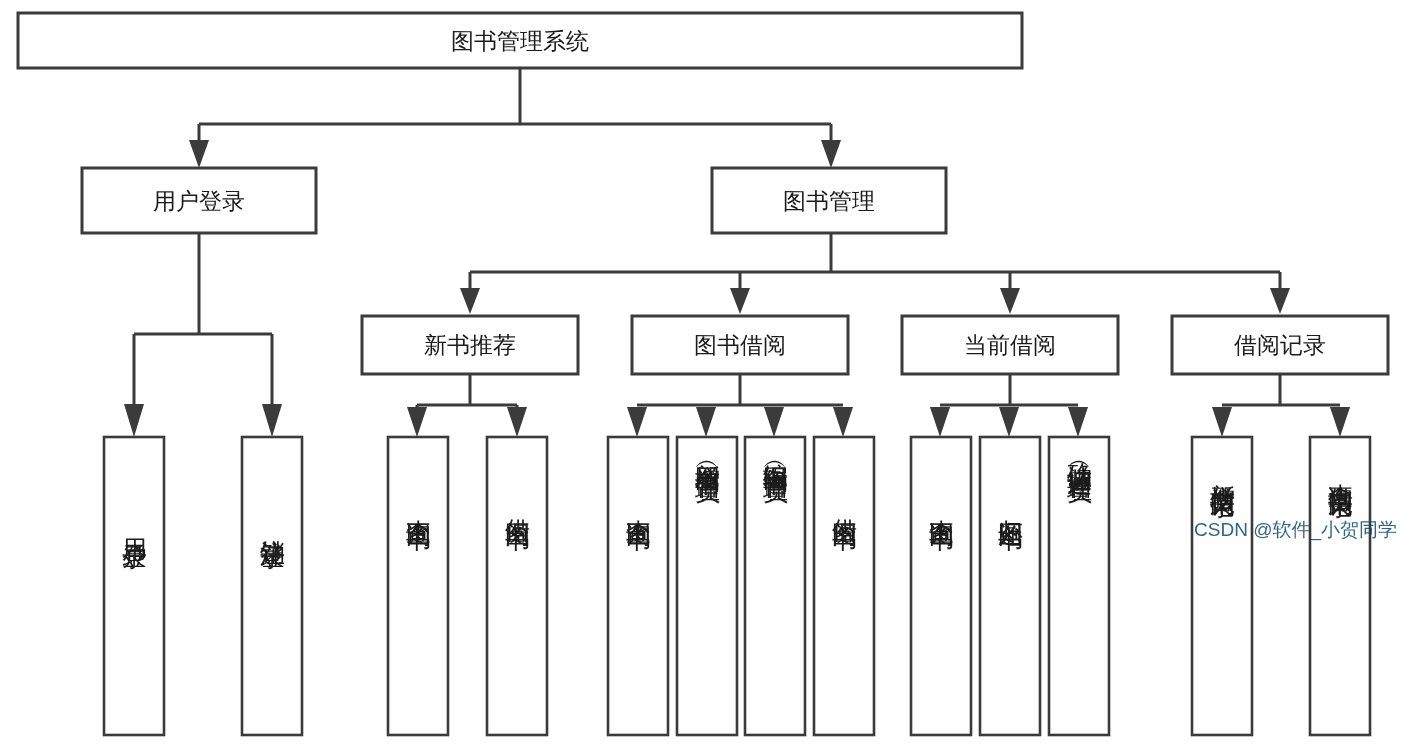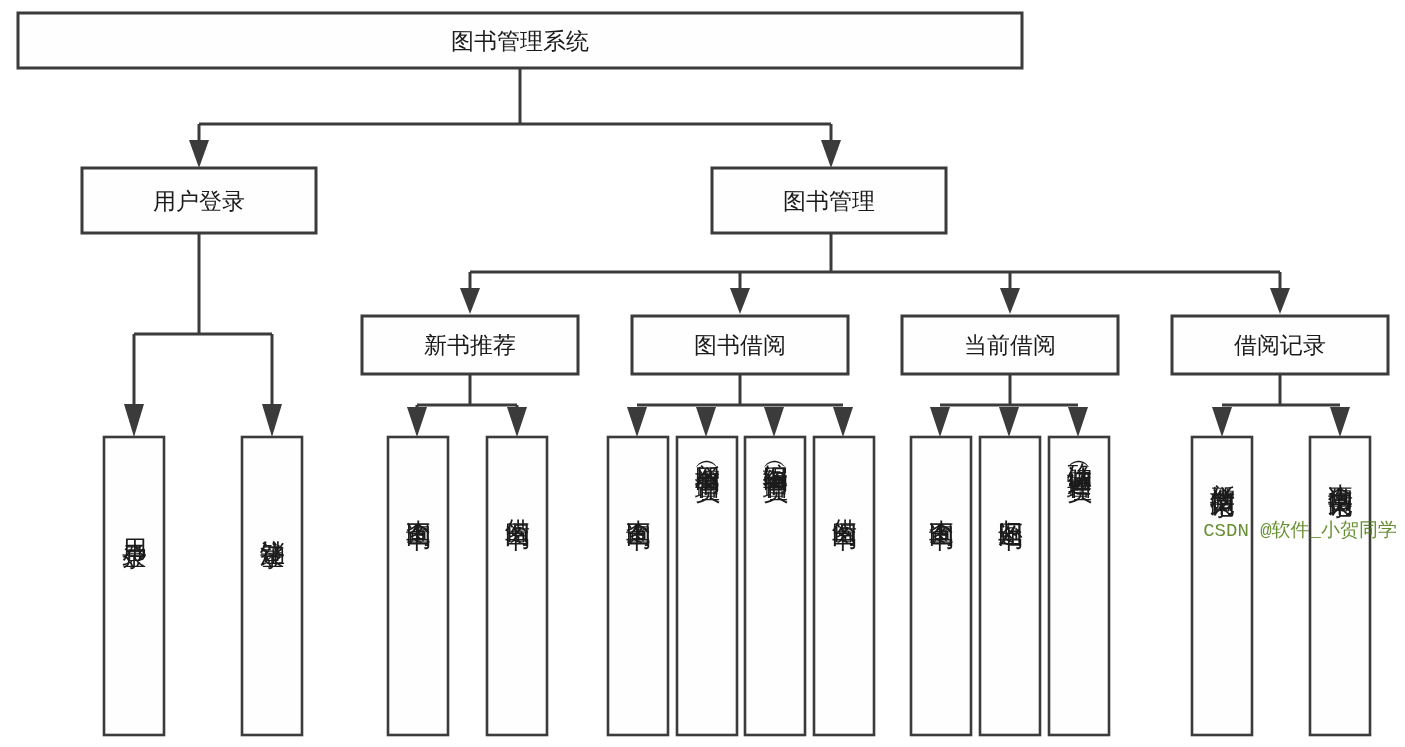--- a/index.html
+++ b/index.html
@@ -75,23 +75,23 @@
     font-size: 25px;
     line-height: 1.04;
     letter-spacing: 2.5px;
     color: #1b1b1b;
     white-space: nowrap;
   }
   #watermark {
     position: absolute;
     right: 8px;
     bottom: 6px;
-    font-family: Liberation Mono, monospace;
+    font-family: Liberation Sans, sans-serif;
     font-size: 19px;
-    color: #4d7c0f;
+    color: #0c4a6e;
     opacity: 0.85;
     white-space: nowrap;
   }
 </style>
 </head>
 <body>
 
 <div id="diagram-root">
 
   <svg class="flow" viewBox="0 0 1405 747" xmlns="http://www.w3.org/2000/svg">

